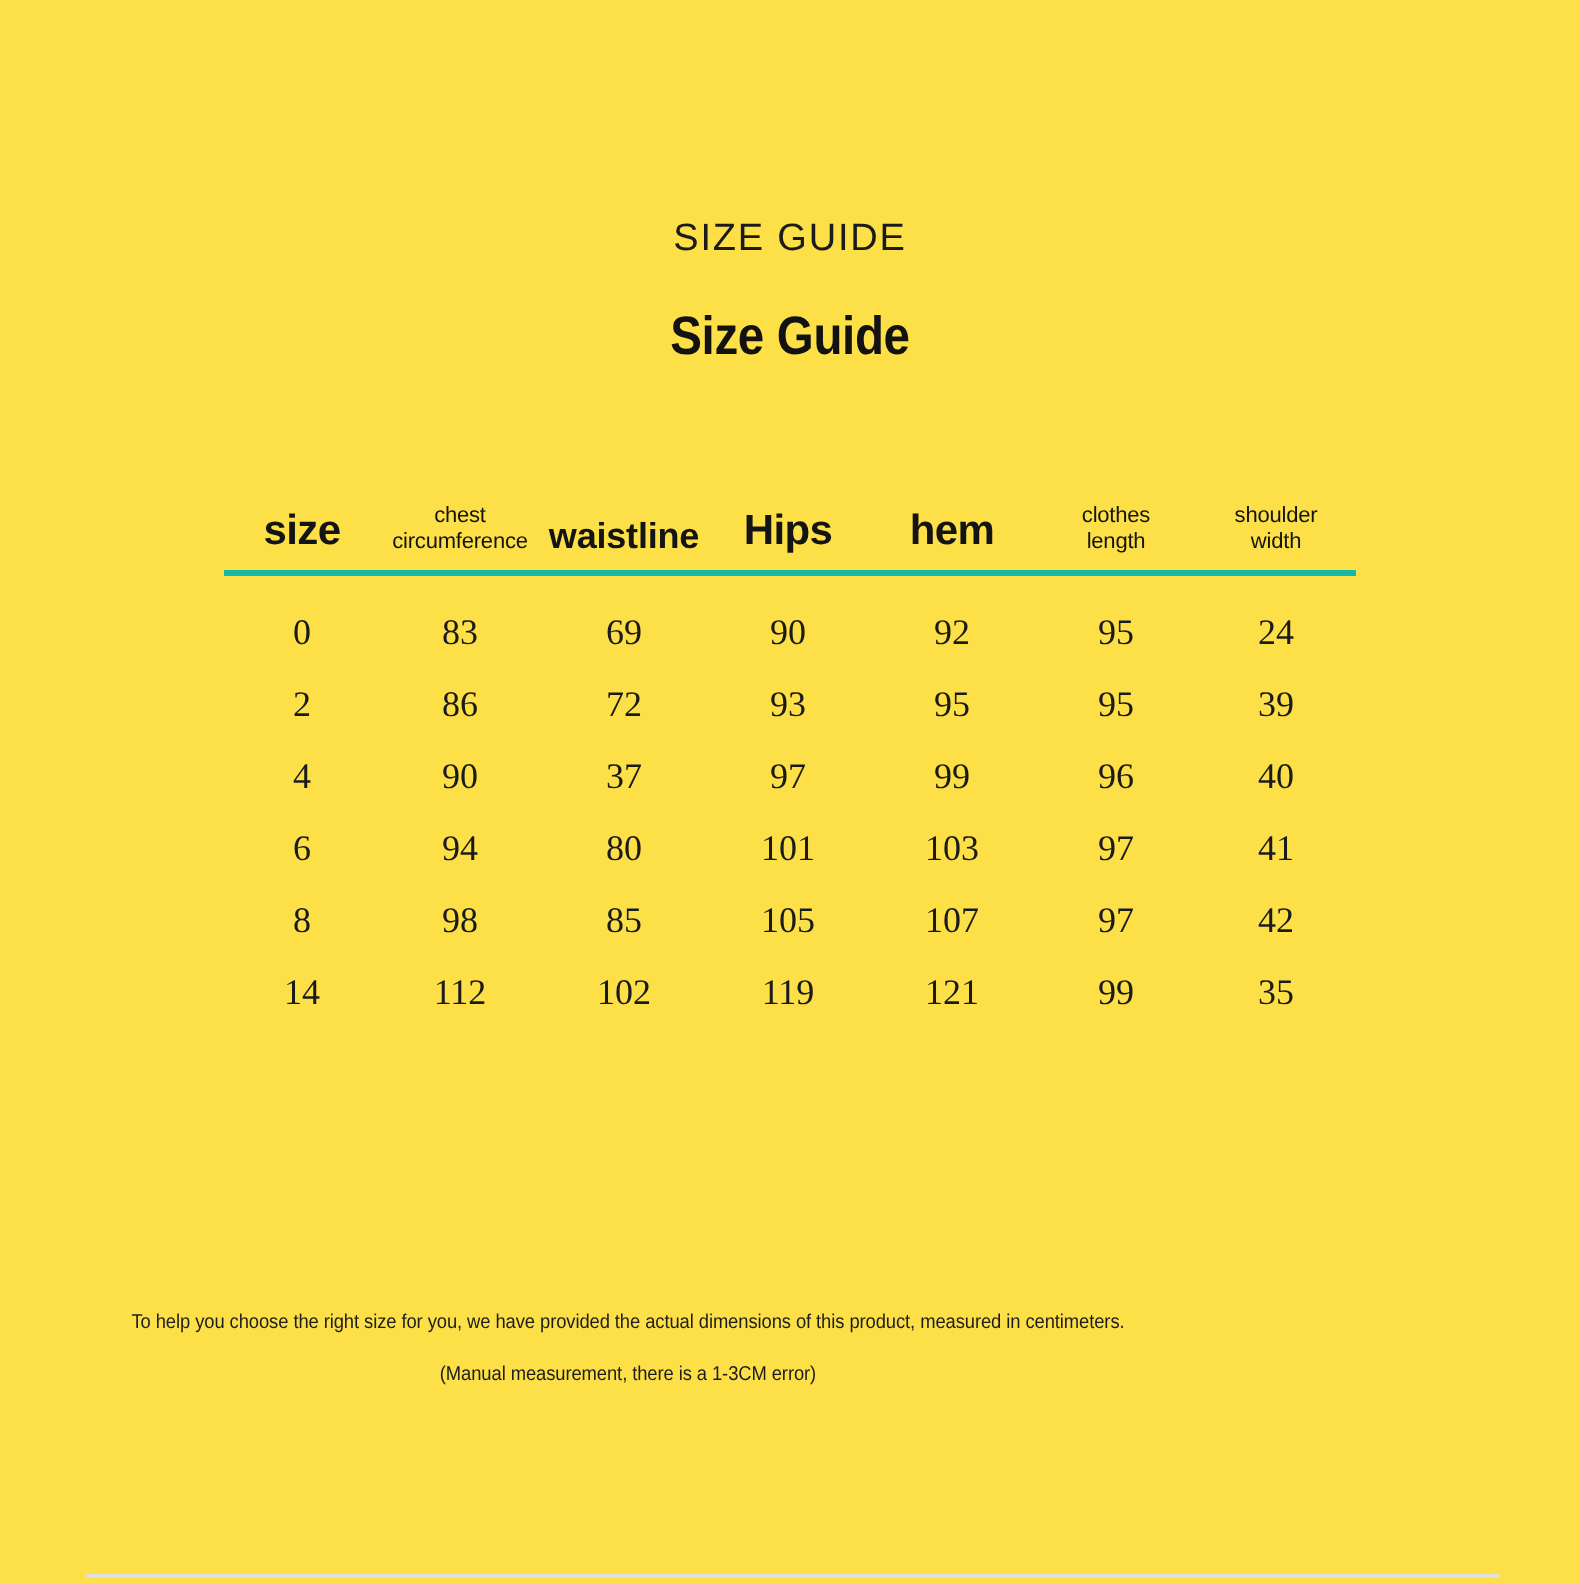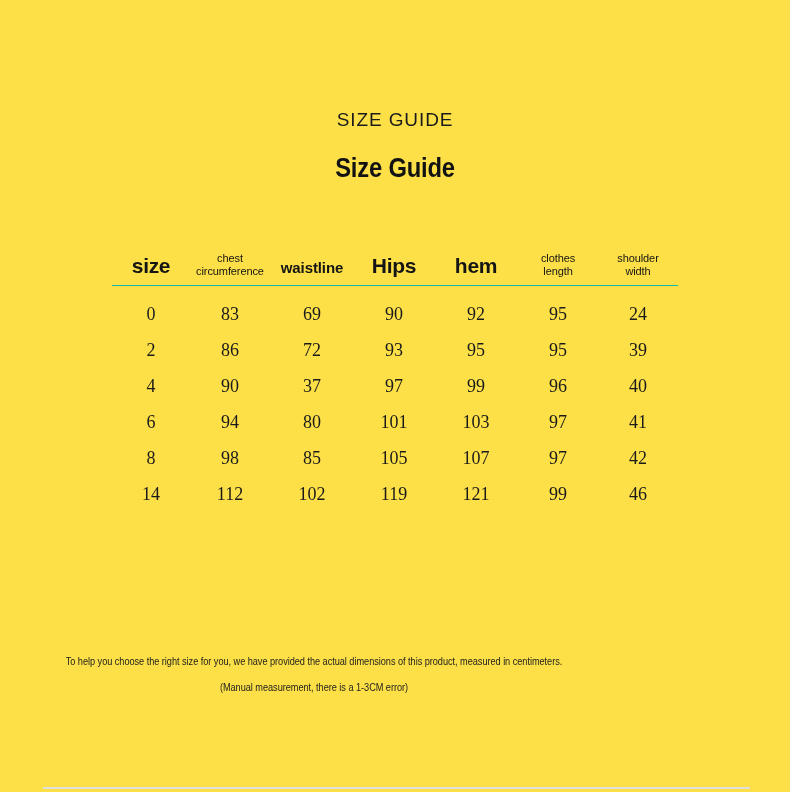--- a/index.html
+++ b/index.html
@@ -78,30 +78,30 @@
   thead th {
     padding: 0 0 8px 0;
     vertical-align: bottom;
     text-align: center;
     font-weight: 700;
     color: #141414;
     font-family: "Liberation Sans Narrow", "Liberation Sans", sans-serif;
   }
 
   thead tr {
-    border-bottom: 1px solid #14b8a6;
+    border-bottom: 3px solid #14b8a6;
   }
 
   th.h-lg {
     font-size: 21px;
     line-height: 23px;
     letter-spacing: -0.3px;
   }
   th.h-md {
-    font-size: 15px;
+    font-size: 18px;
     line-height: 18px;
     letter-spacing: -0.1px;
   }
   th.h-sm {
     font-size: 11px;
     line-height: 12.5px;
     letter-spacing: -0.1px;
     font-weight: 400;
   }
   th.h-sm .l2 { display: block; }
@@ -242,21 +242,21 @@
           <td>97</td>
           <td>42</td>
         </tr>
         <tr>
           <td>14</td>
           <td>112</td>
           <td>102</td>
           <td>119</td>
           <td>121</td>
           <td>99</td>
-          <td>46</td>
+          <td>35</td>
         </tr>
       </tbody>
     </table>
   </div>
 
   <div class="notes">
     <div class="note-line">To help you choose the right size for you, we have provided the actual dimensions of this product, measured in centimeters.</div>
     <div class="note-line second">(Manual measurement, there is a 1-3CM error)</div>
   </div>
 

